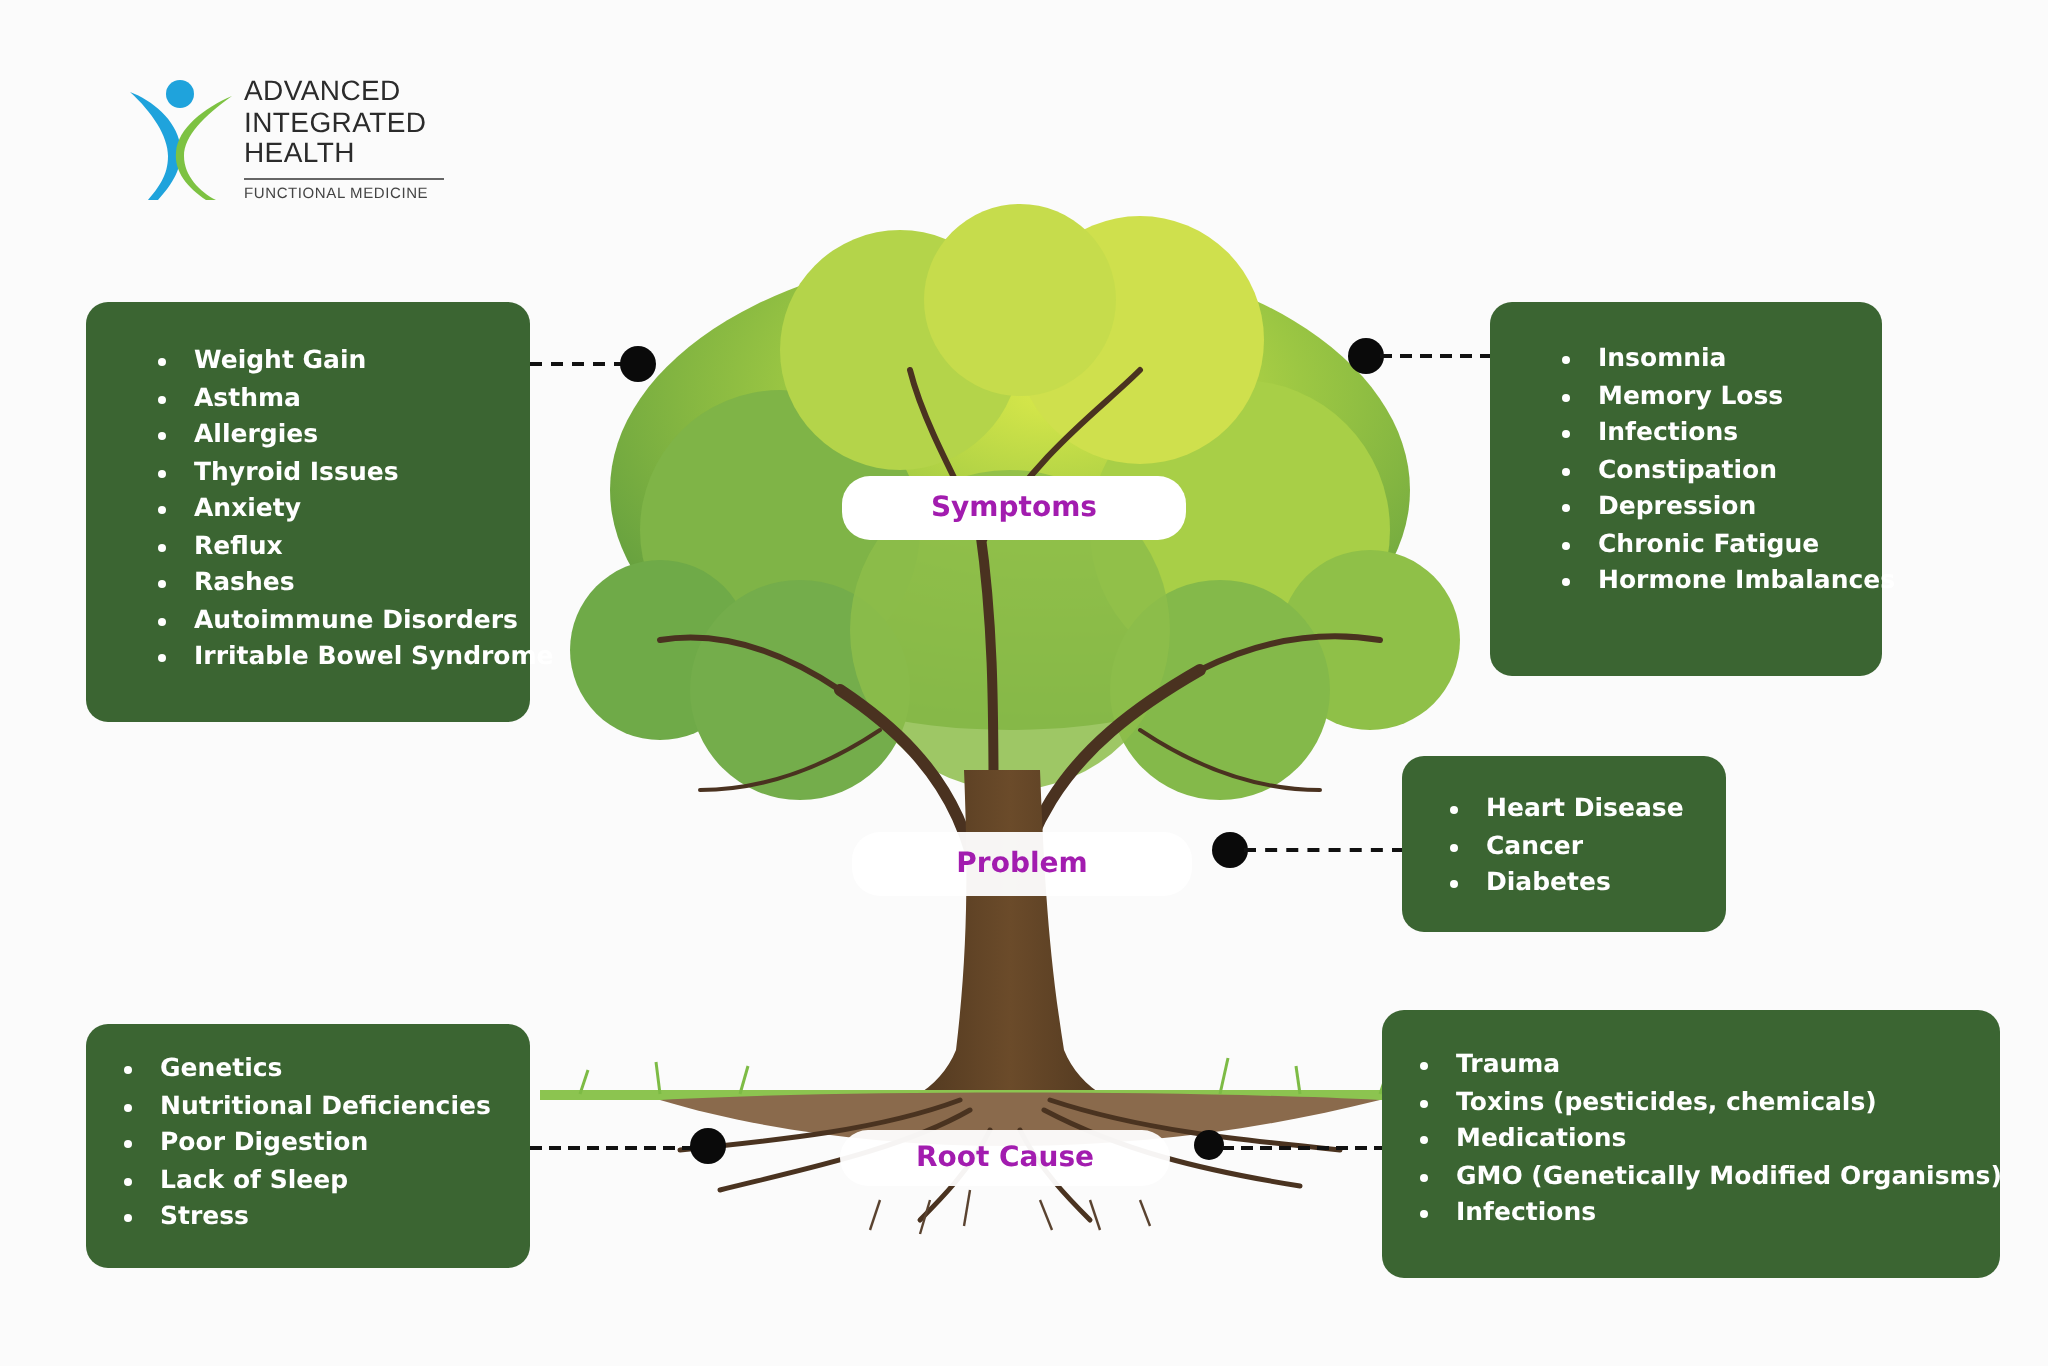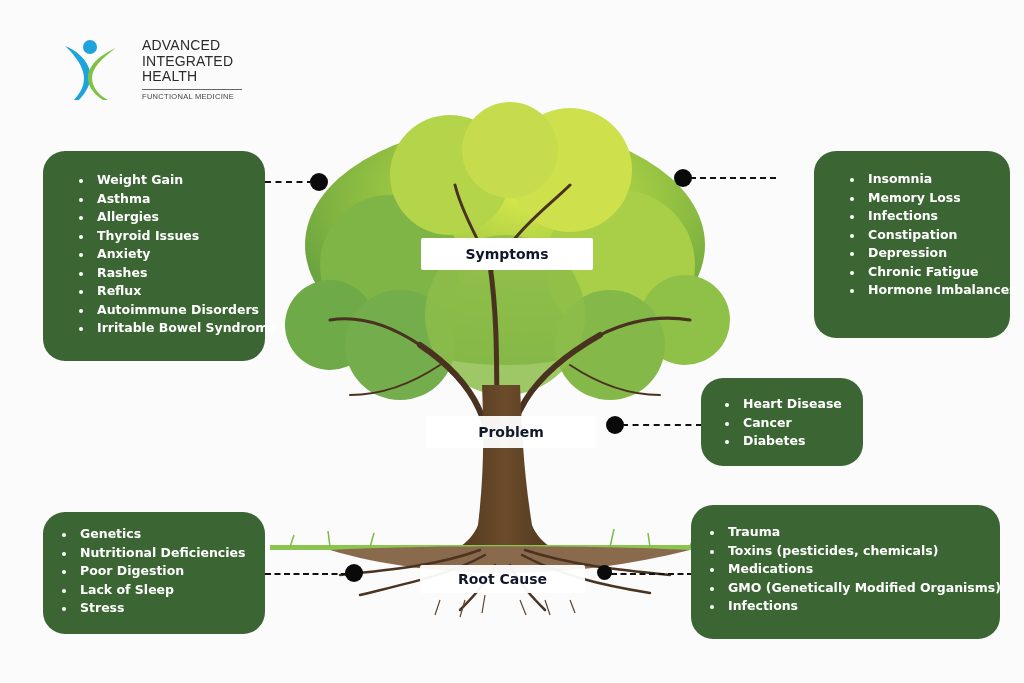--- a/index.html
+++ b/index.html
@@ -6,54 +6,54 @@
   body {
     width: 1024px; height: 683px; overflow: hidden;
     background: #fbfbfb;
     font-family: "DejaVu Sans", sans-serif;
     position: relative;
   }
   .abs { position: absolute; }
   
   .logo { left: 62px; top: 38px; width: 170px; height: 66px; }
   .logo svg { position: absolute; left: 0; top: 0; }
-  .logo-text { position: absolute; left: 60px; top: 0; color: #2b2b2b; font-family: "Liberation Sans", sans-serif; margin-left: 20px; }
+  .logo-text { position: absolute; left: 60px; top: 0; color: #2b2b2b; font-family: "Liberation Sans", sans-serif; }
   .logo-line { font-size: 14px; line-height: 15.5px; letter-spacing: 0.2px; }
   .logo-rule { width: 100px; height: 1px; background: #666; margin: 4px 0 2px 0; }
   .logo-sub { font-size: 7.5px; letter-spacing: 0.3px; color: #444; }
 
   
   .box {
     background: #3b6532;
-    border-radius: 22px;
+    border-radius: 11px;
     color: #ffffff;
     font-weight: bold;
     font-size: 12.5px;
     box-sizing: border-box;
   }
   .box ul { margin: 0; padding: 0; list-style: none; }
   .box li { line-height: 18.5px; white-space: nowrap; position: relative; padding-left: 19px; }
   .box li::before {
     content: ""; position: absolute; left: 1px; top: 8px;
     width: 4px; height: 4px; border-radius: 50%; background: #fff;
   }
   #box-tl { left: 43px; top: 151px; width: 222px; height: 210px; padding: 20px 0 0 35px; }
-  #box-tr { left: 814px; top: 151px; width: 196px; height: 187px; padding: 19px 0 0 35px; }
+  #box-tr { left: 745px; top: 151px; width: 196px; height: 187px; padding: 19px 0 0 35px; }
   #box-mr { left: 701px; top: 378px; width: 162px; height: 88px; padding: 17px 0 0 23px; }
   #box-bl { left: 43px; top: 512px; width: 222px; height: 122px; padding: 13px 0 0 18px; }
   #box-br { left: 691px; top: 505px; width: 309px; height: 134px; padding: 18px 12px 0 18px; }
 
   
   .dash { height: 0; border-top: 2.5px dashed #111; }
   .dot { width: 18px; height: 18px; border-radius: 50%; background: #0a0a0a; }
 
   
   .pill {
-    background: #ffffff; border-radius: 2px;
-    font-weight: bold; color: #0f172a; font-size: 14px;
+    background: #ffffff; border-radius: 14px;
+    font-weight: bold; color: #a21caf; font-size: 14px;
     display: flex; align-items: center; justify-content: center;
   }
   #pill-symptoms { left: 421px; top: 238px; width: 172px; height: 32px; }
   #pill-problem { left: 426px; top: 416px; width: 170px; height: 32px; background: rgba(255,255,255,0.95); }
   #pill-root { left: 420px; top: 565px; width: 165px; height: 28px; background: rgba(255,255,255,0.95); }
   #tree-art { left: 270px; top: 95px; }
 </style>
 </head>
 <body>
 
@@ -162,22 +162,22 @@
 <div class="abs dot" style="left:597px; top:565px; width:15px; height:15px;"></div>
 <div class="abs dash" style="left:611px; top:573px; width:82px;"></div>
 
 <div id="box-tl" class="abs box">
   <ul>
       <li>Weight Gain</li>
       <li>Asthma</li>
       <li>Allergies</li>
       <li>Thyroid Issues</li>
       <li>Anxiety</li>
+      <li>Reflux</li>
       <li>Rashes</li>
-      <li>Reflux</li>
       <li>Autoimmune Disorders</li>
       <li>Irritable Bowel Syndrome</li>
     </ul>
 </div>
 <div id="box-tr" class="abs box">
   <ul>
       <li>Insomnia</li>
       <li>Memory Loss</li>
       <li>Infections</li>
       <li>Constipation</li>

